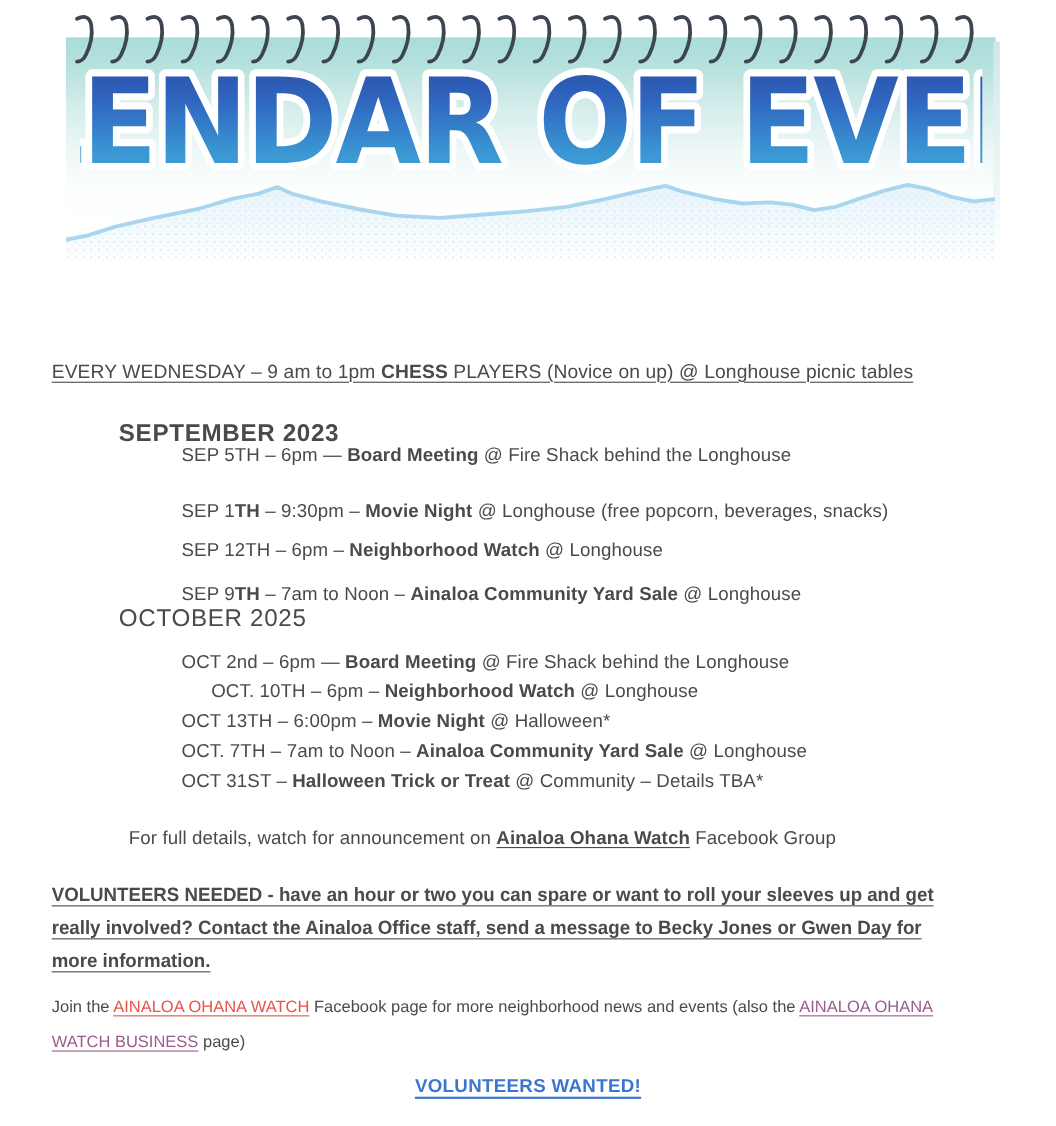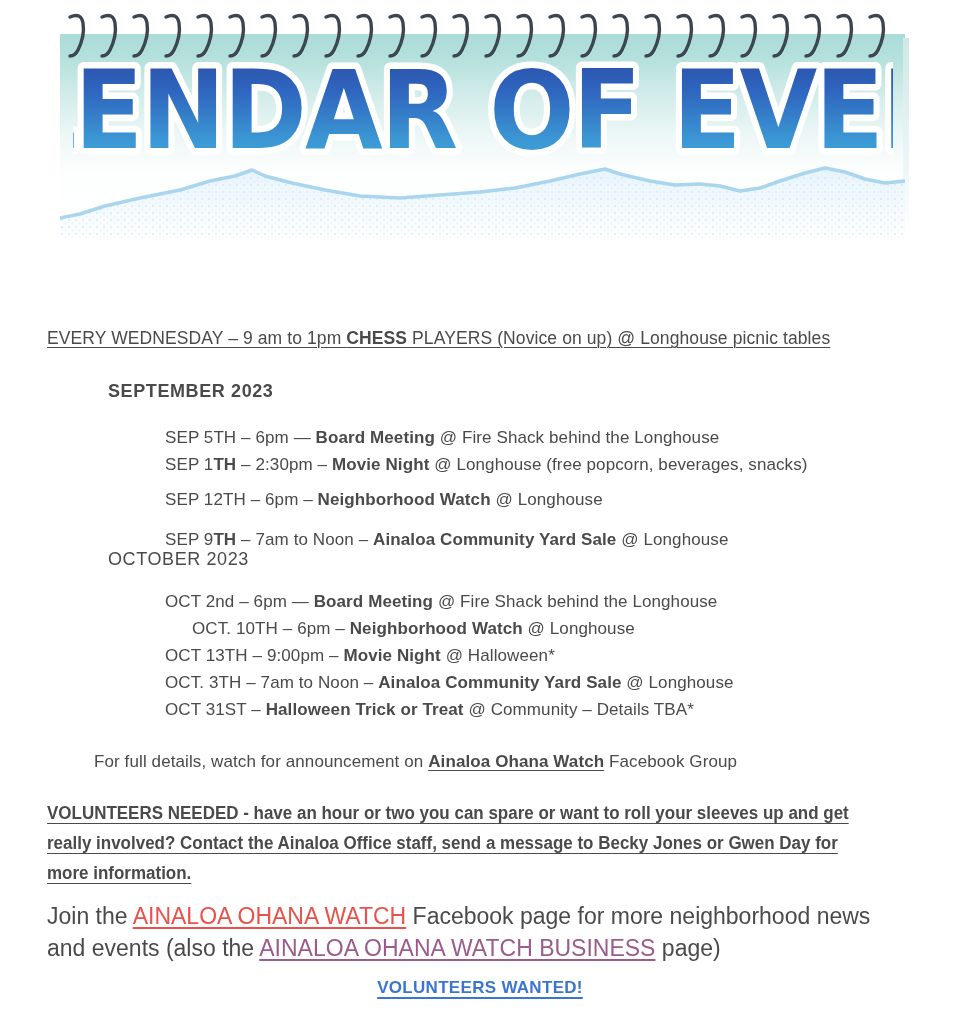--- a/index.html
+++ b/index.html
@@ -77,34 +77,34 @@
     letter-spacing: 0.1px;
   }
   .chess-line {
     left: 47px; top: 328px;
     font-size: 17.5px;
     text-decoration: underline;
     text-underline-offset: 3px;
     text-decoration-thickness: 1px;
   }
   .month-head {
-    font-size: 18px;
+    font-size: 22px;
     letter-spacing: 0.6px;
   }
   .month-sep { left: 108px; top: 381px; font-weight: bold; }
   .month-oct { left: 108px; top: 549px; font-weight: normal; }
 
   .event {
     left: 165px;
     font-size: 17px;
   }
   .event b { font-weight: bold; }
 
   .detail-line {
-    left: 94px; top: 752px;
+    left: 117px; top: 752px;
     font-size: 17px;
   }
   .detail-line .uline-b {
     font-weight: bold;
     text-decoration: underline;
     text-underline-offset: 3px;
   }
 
   .volunteers-para {
     position: absolute;
@@ -117,21 +117,21 @@
     text-underline-offset: 4px;
     text-decoration-thickness: 1px;
     transform: scaleX(0.97);
     transform-origin: left top;
   }
 
   .join-para {
     position: absolute;
     left: 47px; top: 900px;
     width: 850px;
-    font-size: 23px;
+    font-size: 15px;
     line-height: 32px;
   }
   .lnk-red {
     color: #e8524a;
     text-decoration: underline;
     text-underline-offset: 3px;
   }
   .lnk-purple {
     color: #9b5b8c;
     text-decoration: underline;
@@ -228,31 +228,31 @@
   </div>
 </div>
 
 <div class="sheet">
 
   <div class="ln chess-line">
     <span>EVERY WEDNESDAY – 9 am to 1pm </span><b>CHESS</b><span> PLAYERS (Novice on up) @ Longhouse picnic tables</span>
   </div>
 
   <div class="ln month-head month-sep" style="font-weight: bold;">SEPTEMBER 2023</div>
-  <div class="ln month-head month-oct" style="font-weight: normal;">OCTOBER 2023</div>
+  <div class="ln month-head month-oct" style="font-weight: normal;">OCTOBER 2025</div>
 
   <div id="event-list">
-      <div class="ln event" style="top: 428px; text-align: right;"><span>SEP 5</span><span>TH</span><span> – 6pm — </span><b>Board Meeting</b><span> @ Fire Shack behind the Longhouse</span></div>
-      <div class="ln event" style="top: 455px;"><span>SEP 1</span><b>TH</b><span> – 2:30pm – </span><b>Movie Night</b><span> @ Longhouse (free popcorn, beverages, snacks)</span></div>
+      <div class="ln event" style="top: 404px; text-align: right;"><span>SEP 5</span><span>TH</span><span> – 6pm — </span><b>Board Meeting</b><span> @ Fire Shack behind the Longhouse</span></div>
+      <div class="ln event" style="top: 455px;"><span>SEP 1</span><b>TH</b><span> – 9:30pm – </span><b>Movie Night</b><span> @ Longhouse (free popcorn, beverages, snacks)</span></div>
       <div class="ln event" style="top: 482px; margin-top: 48px;"><span>SEP 9</span><b>TH</b><span> – 7am to Noon – </span><b>Ainaloa Community Yard Sale</b><span> @ Longhouse</span></div>
       <div class="ln event" style="top: 490px;"><span>SEP 12</span><span>TH</span><span> – 6pm – </span><b>Neighborhood Watch</b><span> @ Longhouse</span></div>
       <div class="ln event" style="top: 592px;"><span>OCT 2</span><span>nd</span><span> – 6pm — </span><b>Board Meeting</b><span> @ Fire Shack behind the Longhouse</span></div>
       <div class="ln event" style="top: 619px; margin-left: 27px;"><span>OCT. 10</span><span>TH</span><span> – 6pm – </span><b>Neighborhood Watch</b><span> @ Longhouse</span></div>
-      <div class="ln event" style="top: 646px;"><span>OCT 13</span><span>TH</span><span> – 9:00pm – </span><b>Movie Night</b><span> @ Halloween*</span></div>
-      <div class="ln event" style="top: 673px;"><span>OCT. 3</span><span>TH</span><span> – 7am to Noon – </span><b>Ainaloa Community Yard Sale</b><span> @ Longhouse</span></div>
+      <div class="ln event" style="top: 646px;"><span>OCT 13</span><span>TH</span><span> – 6:00pm – </span><b>Movie Night</b><span> @ Halloween*</span></div>
+      <div class="ln event" style="top: 673px;"><span>OCT. 7</span><span>TH</span><span> – 7am to Noon – </span><b>Ainaloa Community Yard Sale</b><span> @ Longhouse</span></div>
       <div class="ln event" style="top: 700px;"><span>OCT 31</span><span>ST</span><span> – </span><b>Halloween Trick or Treat</b><span> @ Community – Details TBA*</span></div>
     </div>
 
   <div class="ln detail-line">
     <span>For full details, watch for announcement on </span><span class="uline-b">Ainaloa Ohana Watch</span><span> Facebook Group</span>
   </div>
 
   <div class="volunteers-para">VOLUNTEERS NEEDED - have an hour or two you can spare or want to roll your sleeves up and get really involved?  Contact the Ainaloa Office staff, send a message to Becky Jones or Gwen Day for more information.</div>
 
   <div class="join-para">

